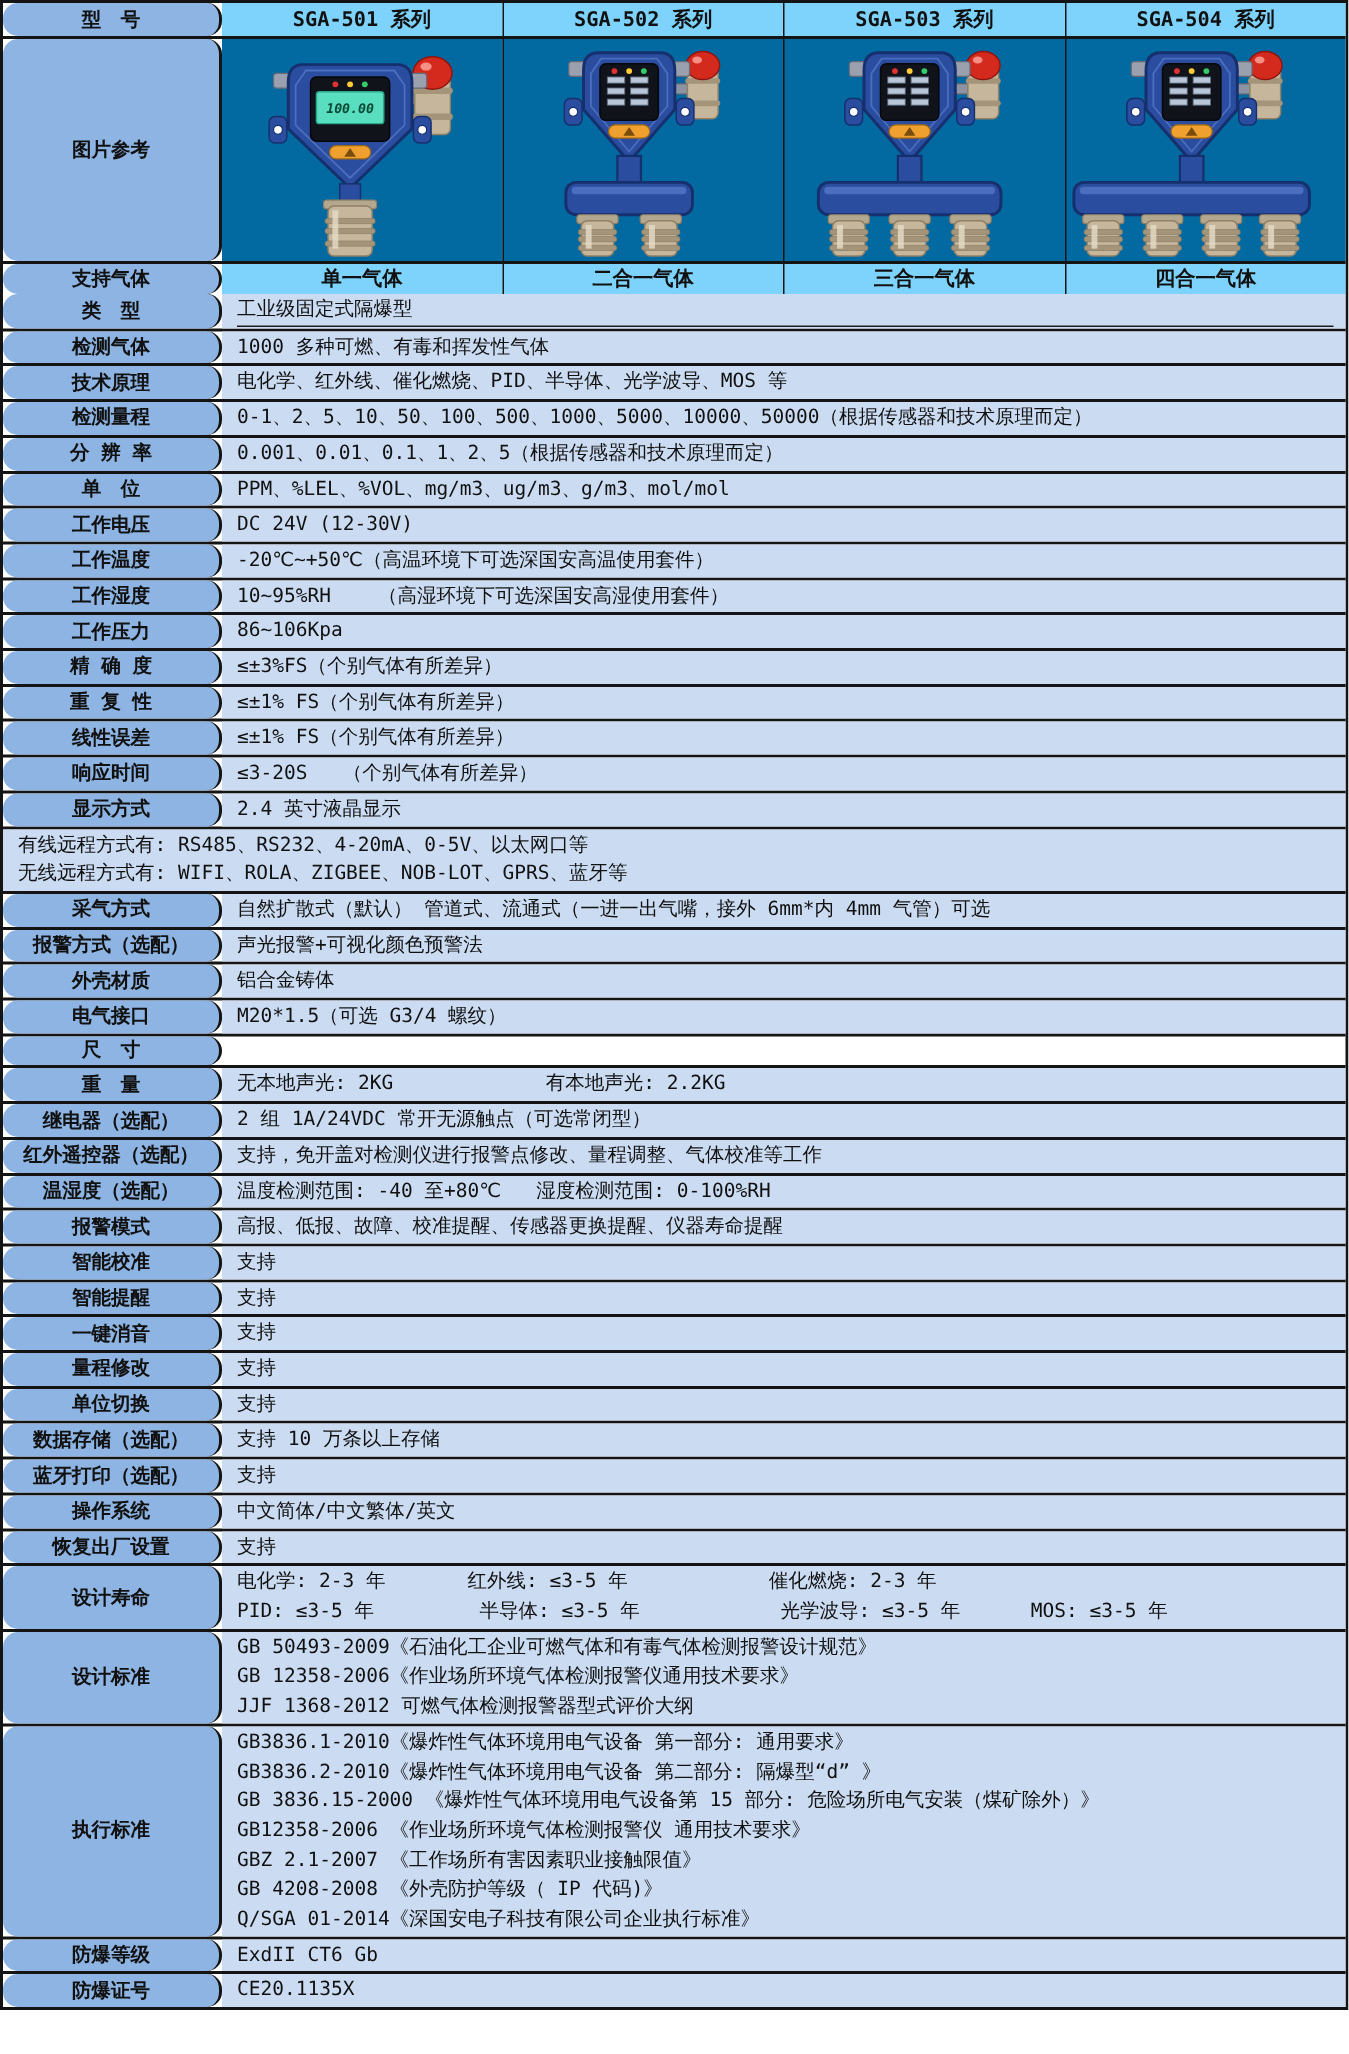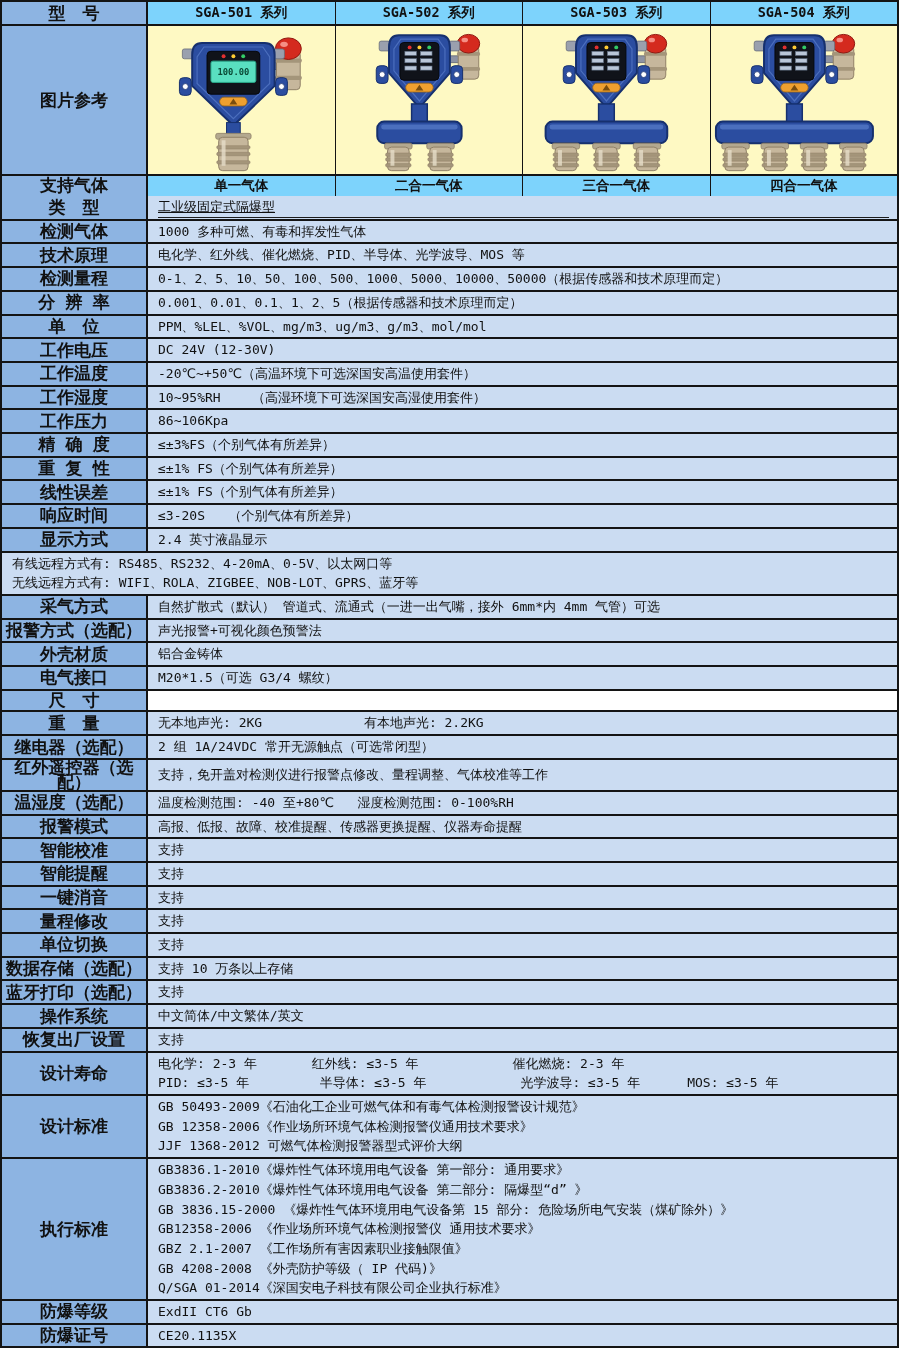--- a/index.html
+++ b/index.html
@@ -22,55 +22,56 @@
 
   .label-cell {
     flex: 0 0 146px;
     background: #8DB4E2;
     border-right: 2px solid #141414;
     display: flex;
     align-items: center;
     justify-content: center;
     text-align: center;
     font-weight: bold;
-    font-size: 17px;
+    font-size: 13px;
     line-height: 15px;
     padding: 0 3px;
+    border-radius: 10px;
   }
   .model-cell {
     flex: 1 1 0;
     min-width: 0;
     background: #7dd3fc;
     border-left: 1px solid #141414;
     display: flex;
     align-items: center;
     justify-content: center;
     font-weight: bold;
     font-size: 13.5px;
   }
   .label-cell + .model-cell { border-left: none; }
 
   .header-row { height: 22px; }
   .gas-row { height: 22px; font-family: Liberation Mono, monospace; }
   .image-row { height: 150px; }
-  .image-row .model-cell { background: #fef9c3; padding: 1px; }
+  .image-row .model-cell { background: #0369a1; padding: 1px; font-style: italic; }
   .device-svg { width: 100%; height: 100%; display: block; }
 
   .value-cell {
     flex: 1 1 0;
     min-width: 0;
     background: #CBDCF2;
     display: flex;
     flex-direction: column;
     justify-content: space-evenly;
     padding: 1px 8px 1px 10px;
     font-size: 13px;
   }
   .cell-line { line-height: 19.7px; white-space: pre-wrap; }
-  .underline-full { border-bottom: 1px solid #1c1c1c; text-decoration: underline; }
+  .underline-full { border-bottom: 1px solid #1c1c1c; }
   .spec-row { min-height: 21.7px; }
 </style>
 </head>
 <body>
 
 <div class="spec-table">
 
   <div class="row header-row">
     <div class="label-cell">型　号</div>
     <div class="model-cell">SGA-501 系列</div>

